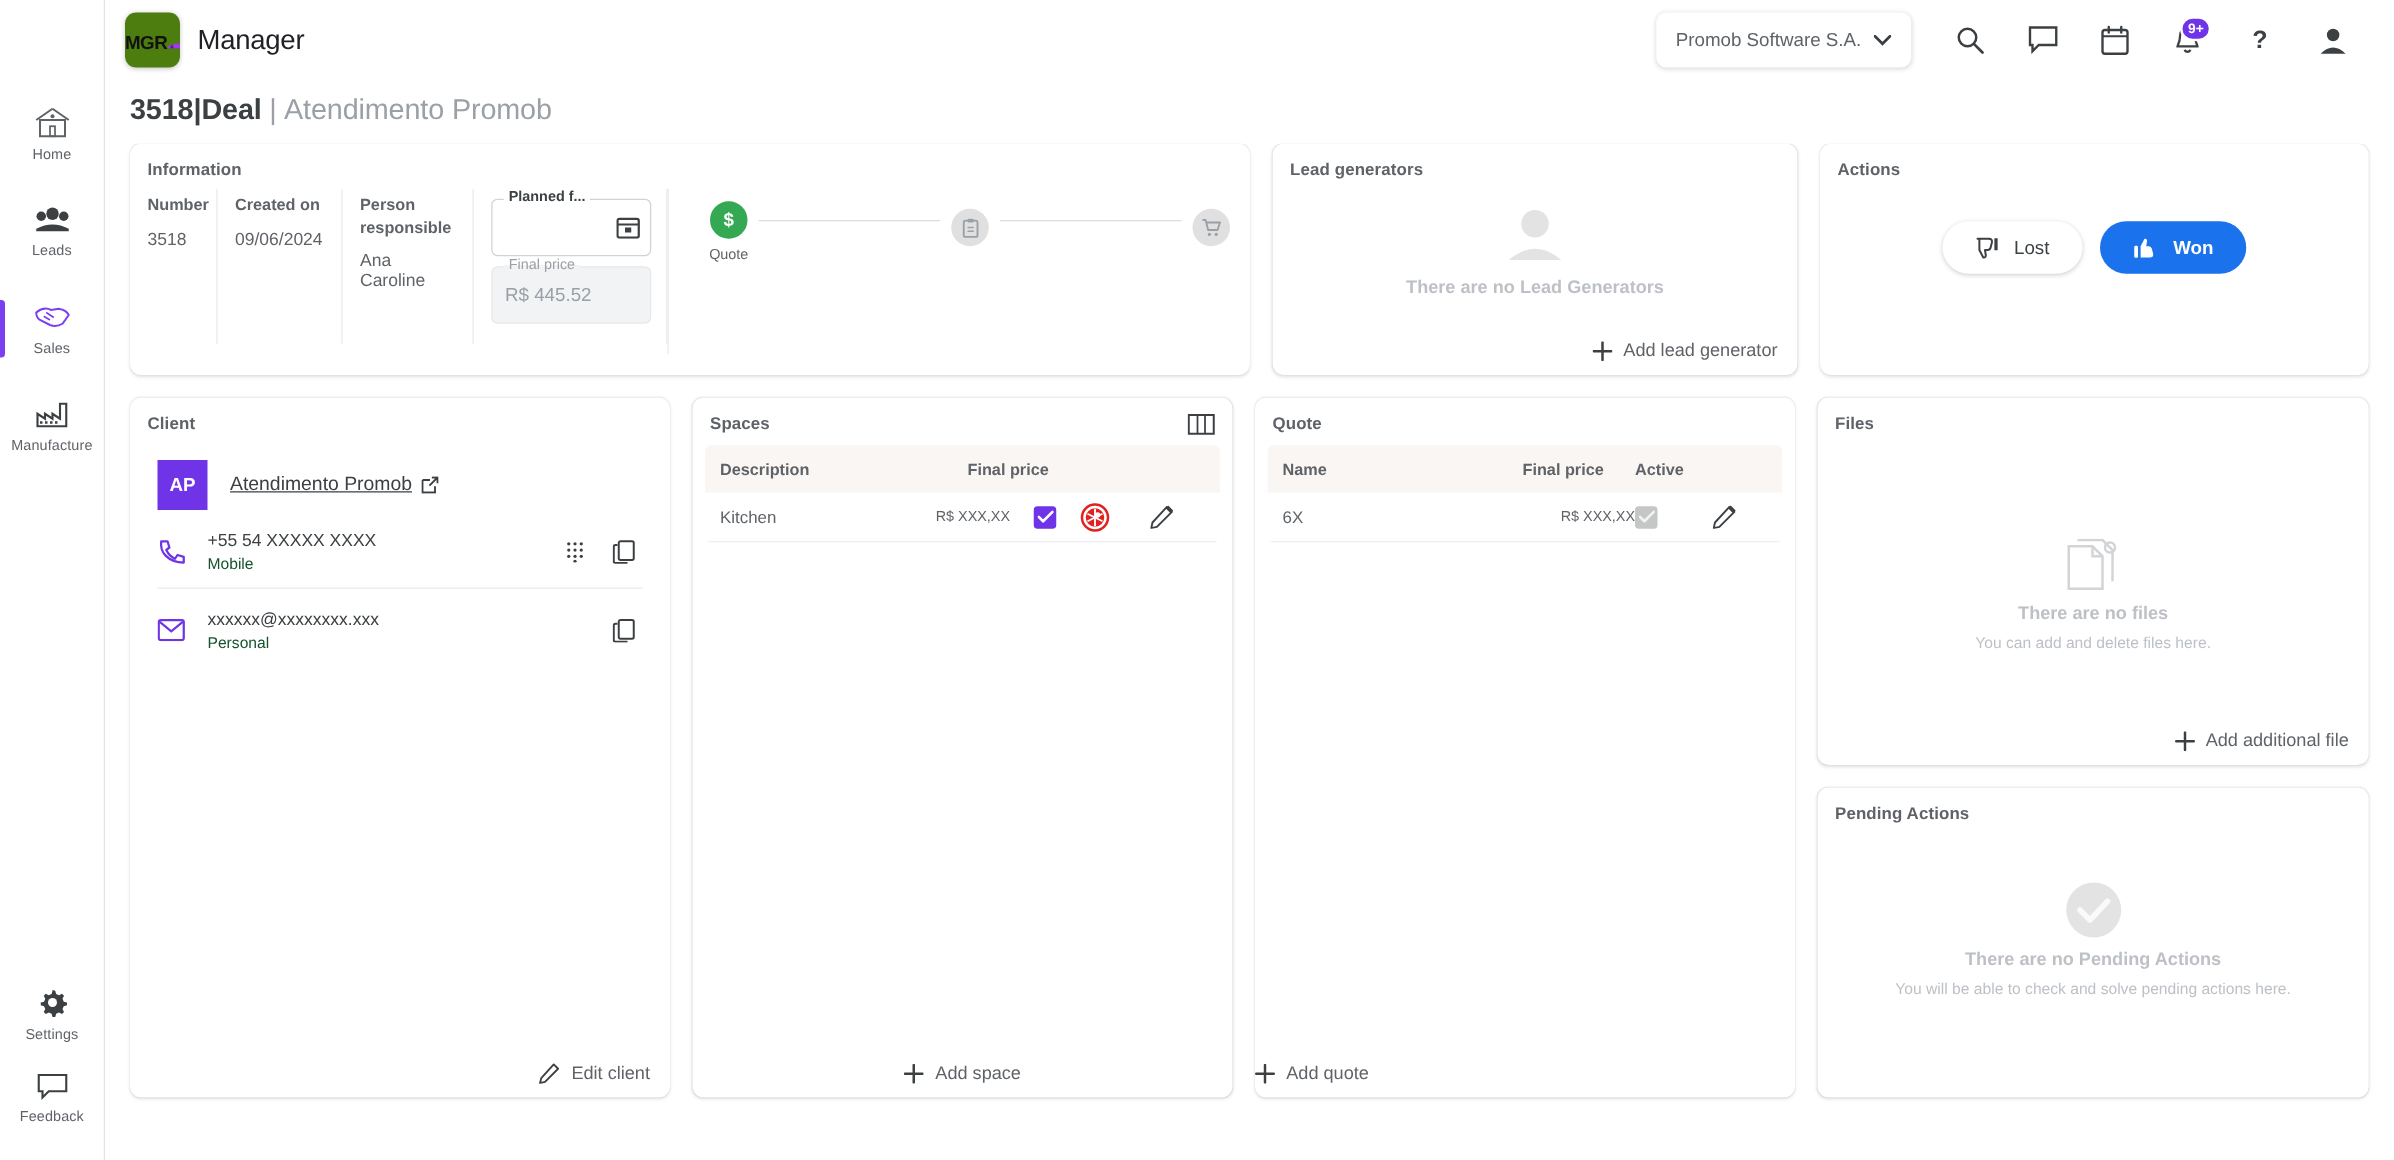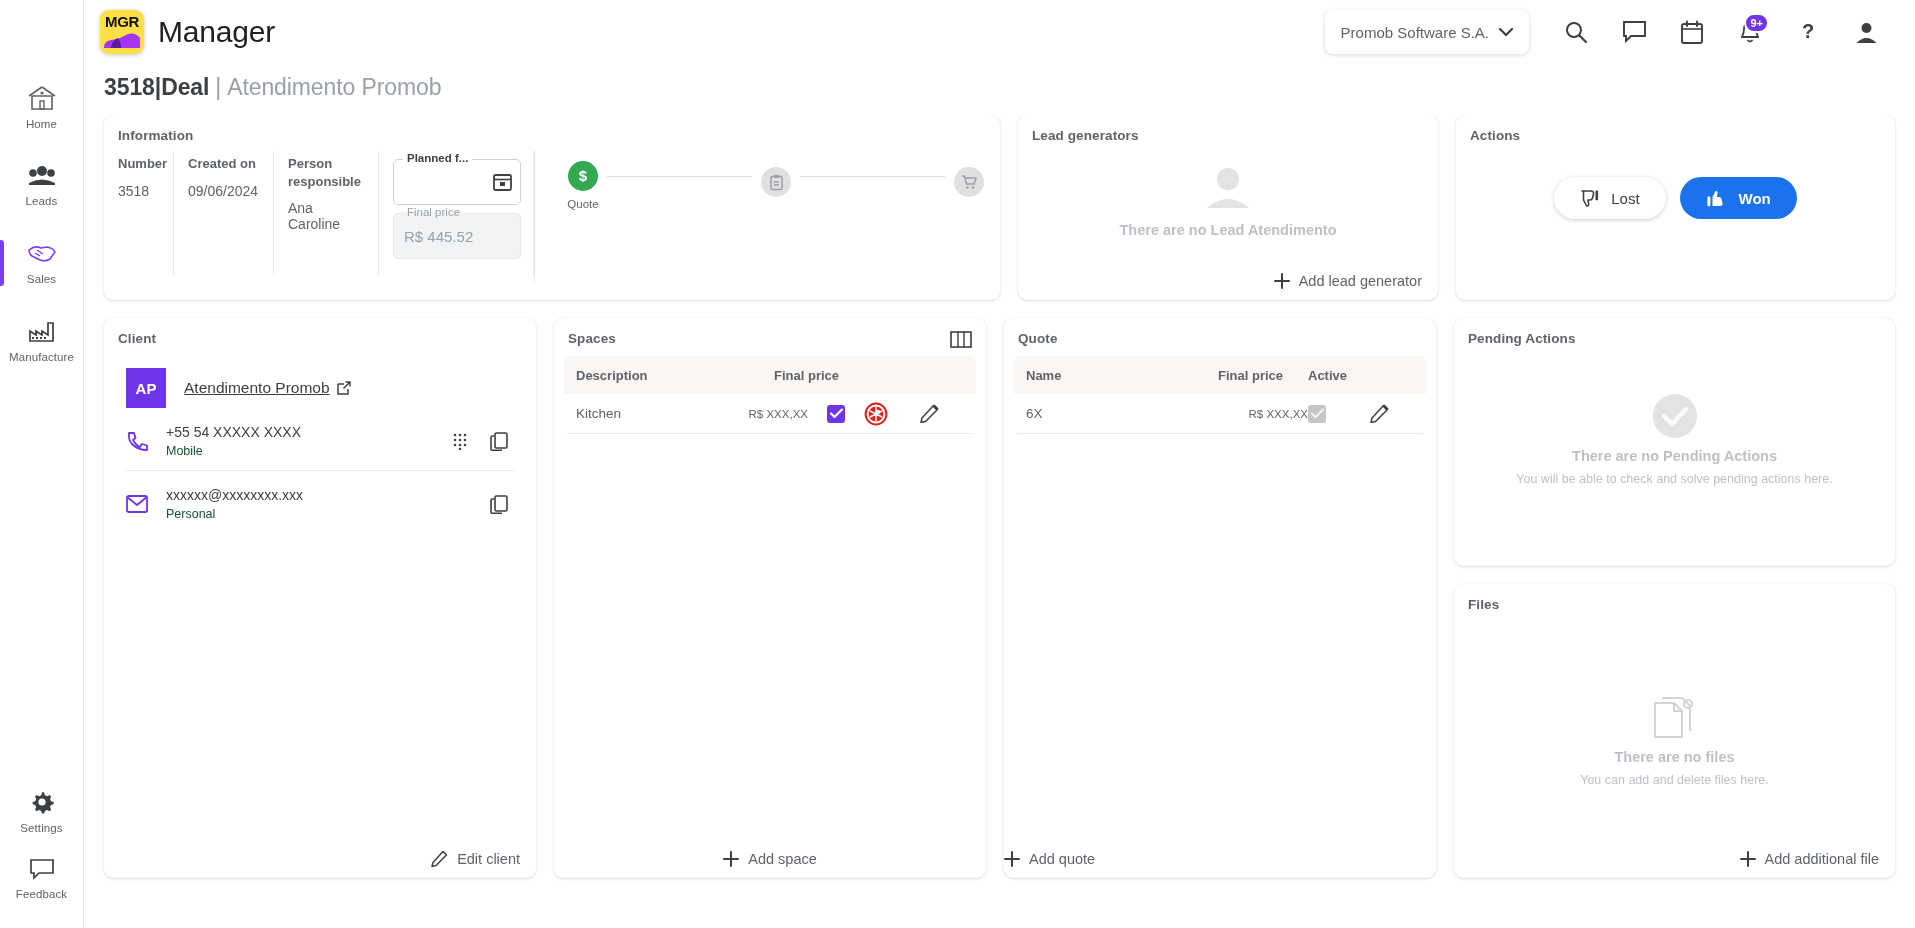--- a/index.html
+++ b/index.html
@@ -39,28 +39,28 @@
 
   
   .main { flex: 1; height: 928px; display: flex; flex-direction: column; background:#fff; }
 
   .topbar {
     height: 64px; flex: 0 0 64px; display: flex; align-items: center;
     padding: 0 22px 0 16px; background: #fff;
   }
   .brand { display: flex; align-items: center; gap: 14px; }
   .logo-tile {
-    width: 44px; height: 44px; border-radius: 9px; background:#fde047;
+    width: 44px; height: 44px; border-radius: 9px; background:#4d7c0f;
     box-shadow: 0 1px 4px rgba(0,0,0,.22);
-    display:flex; flex-direction:column; align-items:center; justify-content:flex-start;
+    display:flex; align-items:center; justify-content:flex-start;
     overflow:hidden; padding-top:4px;
   }
   .logo-mgr { font-size: 15px; font-weight: 700; letter-spacing: -.4px; color:#111; line-height:1; }
   .logo-swoosh { width: 36px; height: 15px; margin-top: 4px; }
-  .brand-name { font-size: 30px; color: #202124; letter-spacing: -.2px; }
+  .brand-name { font-size: 22px; color: #202124; letter-spacing: -.2px; }
 
   .top-right { margin-left: auto; display: flex; align-items: center; gap: 4px; }
   .org-select {
     display: flex; align-items: center; gap: 10px;
     height: 44px; padding: 0 16px; border-radius: 8px;
     background: #fff; box-shadow: 0 1px 4px rgba(0,0,0,.16);
     font-size: 15px; color: #5f6368; cursor: pointer; margin-right: 16px;
   }
   .icon-btn {
     width: 54px; height: 54px; border-radius: 50%;
@@ -452,21 +452,21 @@
           </div>
         </section>
 
         <section class="card c-leadgen">
           <div class="card-title">Lead generators</div>
           <div class="empty-block leadgen-empty">
             <svg width="54" height="50" viewBox="0 0 54 50">
               <circle cx="27" cy="15" r="11" fill="#e3e3e3"></circle>
               <path d="M6 44 Q27 26 48 44 Z" fill="#e3e3e3"></path>
             </svg>
-            <div class="empty-title">There are no Lead Atendimento</div>
+            <div class="empty-title">There are no Lead Generators</div>
           </div>
           <div class="card-action">
             <svg width="16" height="16" viewBox="0 0 16 16">
                 <path d="M8 1 V15 M1 8 H15" stroke="#3c4043" stroke-width="2" stroke-linecap="round"></path>
               </svg>
             <span>Add lead generator</span>
           </div>
         </section>
 
         <section class="card c-actions">
@@ -663,49 +663,49 @@
           <div class="card-action" style="left:0;right:0;">
             <svg width="16" height="16" viewBox="0 0 16 16">
                 <path d="M8 1 V15 M1 8 H15" stroke="#3c4043" stroke-width="2" stroke-linecap="round"></path>
               </svg>
             <span>Add quote</span>
           </div>
         </section>
 
         <div class="c-right">
 
-          <section class="card c-pending">
-            <div class="card-title">Pending Actions</div>
-            <div class="empty-block pending-empty">
-              <svg width="48" height="48" viewBox="0 0 48 48">
-                <circle cx="24" cy="24" r="22" fill="#e3e3e3"></circle>
-                <path d="M13 24 L21 32 L35 17" fill="none" stroke="#fafafa" stroke-width="4.5" stroke-linecap="round" stroke-linejoin="round"></path>
-              </svg>
-              <div class="empty-title">There are no Pending Actions</div>
-              <div class="empty-sub">You will be able to check and solve pending actions here.</div>
-            </div>
-          </section>
-
           <section class="card c-files">
             <div class="card-title">Files</div>
             <div class="empty-block files-empty">
               <svg width="46" height="44" viewBox="0 0 46 44">
                 <path d="M3 6 H22 L30 14 V40 H3 Z" fill="none" stroke="#d2d4d6" stroke-width="2"></path>
                 <path d="M10 1 H30 L38 9 V34" fill="none" stroke="#d2d4d6" stroke-width="2"></path>
                 <path d="M22 6 V14 H30" fill="none" stroke="#d2d4d6" stroke-width="2"></path>
                 <circle cx="36" cy="7" r="4" fill="none" stroke="#d2d4d6" stroke-width="2"></circle>
               </svg>
               <div class="empty-title">There are no files</div>
               <div class="empty-sub">You can add and delete files here.</div>
             </div>
             <div class="card-action">
               <svg width="16" height="16" viewBox="0 0 16 16">
                   <path d="M8 1 V15 M1 8 H15" stroke="#3c4043" stroke-width="2" stroke-linecap="round"></path>
                 </svg>
               <span>Add additional file</span>
             </div>
           </section>
 
+          <section class="card c-pending">
+            <div class="card-title">Pending Actions</div>
+            <div class="empty-block pending-empty">
+              <svg width="48" height="48" viewBox="0 0 48 48">
+                <circle cx="24" cy="24" r="22" fill="#e3e3e3"></circle>
+                <path d="M13 24 L21 32 L35 17" fill="none" stroke="#fafafa" stroke-width="4.5" stroke-linecap="round" stroke-linejoin="round"></path>
+              </svg>
+              <div class="empty-title">There are no Pending Actions</div>
+              <div class="empty-sub">You will be able to check and solve pending actions here.</div>
+            </div>
+          </section>
+
         </div>
       </div>
     </div>
   </div>
 </div>
 
 </body></html>

